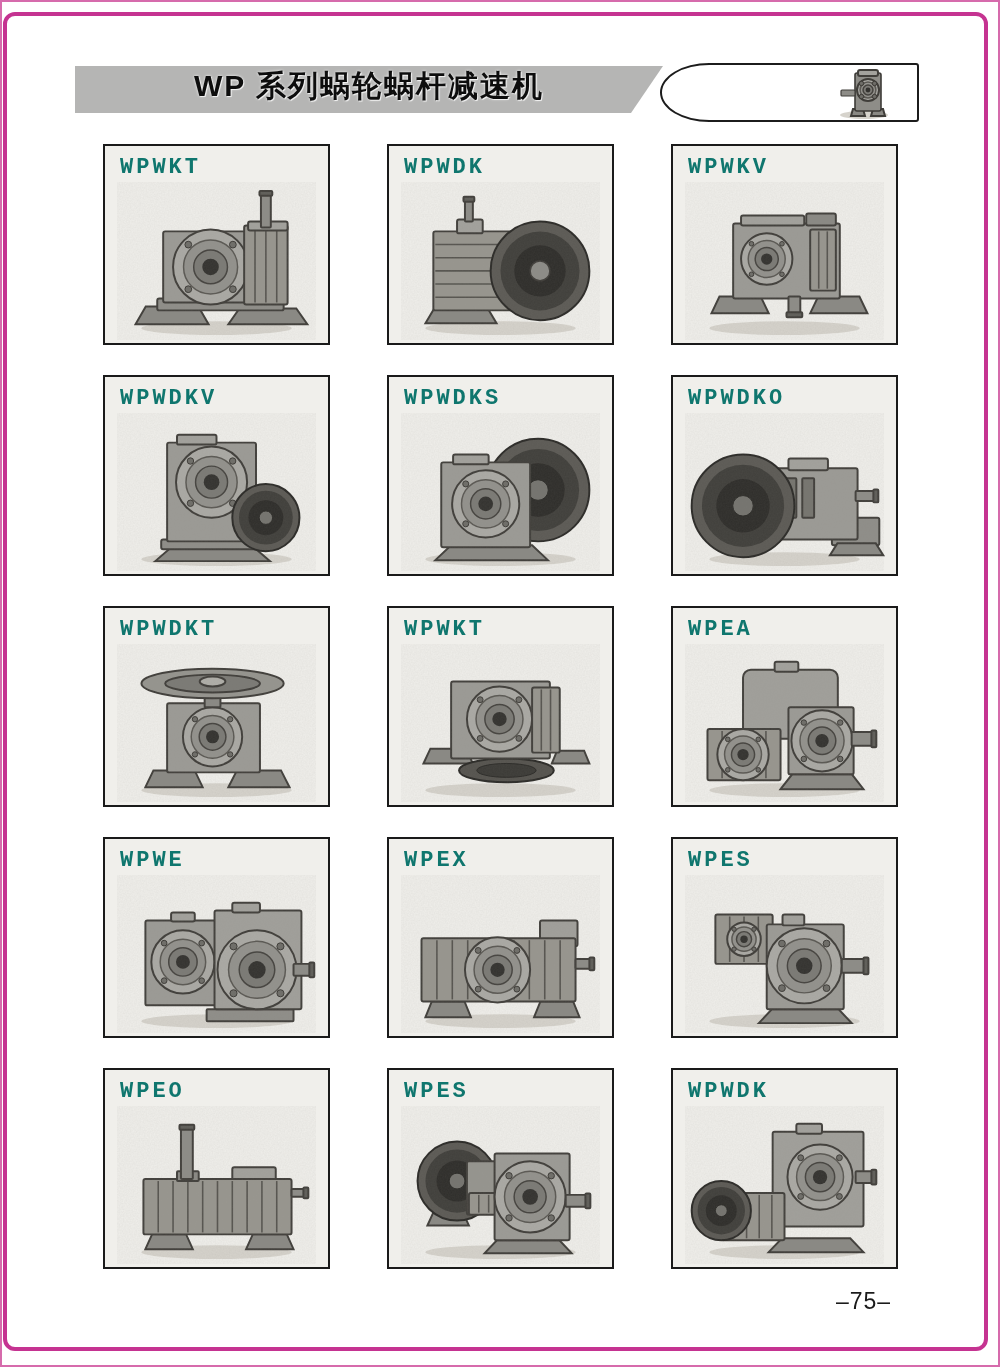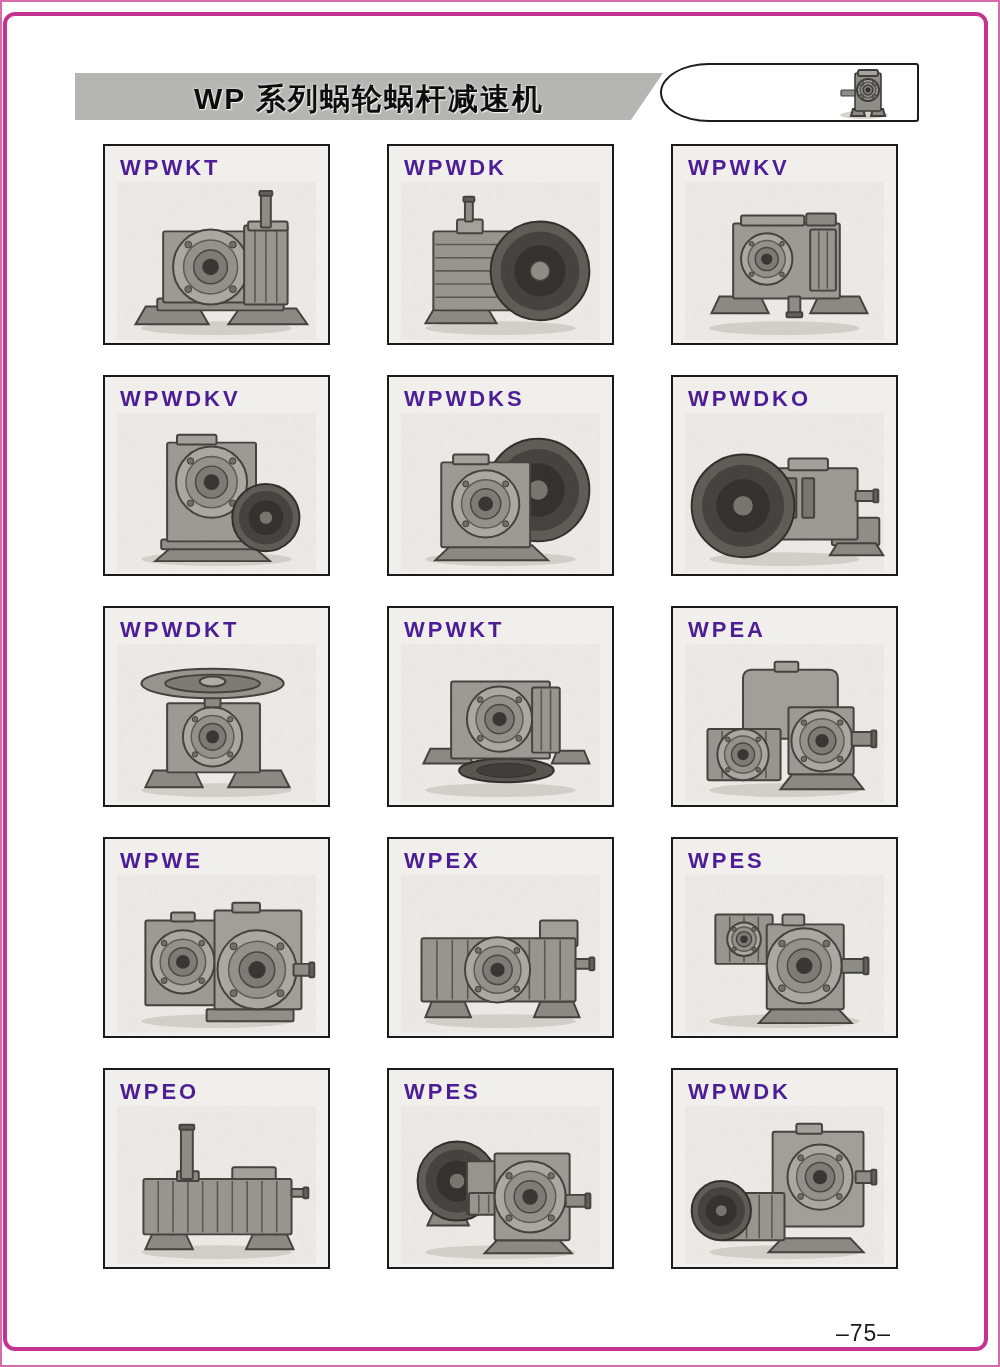--- a/index.html
+++ b/index.html
@@ -4,38 +4,38 @@
 <style>
   html,body{margin:0;padding:0;}
   body{width:1000px;height:1367px;background:#ffffff;font-family:"Liberation Sans",sans-serif;position:relative;overflow:hidden;}
   .page{position:absolute;inset:0;background:#fff;}
   .frame-outer{position:absolute;inset:0;border:2px solid var(--frame_outer,#d66bac);pointer-events:none;}
   .frame-inner{position:absolute;left:3px;top:12px;right:12px;bottom:16px;border:4px solid var(--frame,#c53391);border-radius:12px;pointer-events:none;}
 
   
   .banner{position:absolute;left:75px;top:66px;width:588px;height:47px;background:var(--banner,#b5b5b4);
           clip-path:polygon(0 0,100% 0,calc(100% - 32px) 100%,0 100%);
-          display:flex;align-items:flex-end;justify-content:center;margin-top:7px;}
+          display:flex;align-items:flex-start;justify-content:center;}
   .banner-title{font-size:30px;font-weight:bold;letter-spacing:2px;color:#0d0d0d;
           text-shadow:0 0 3px rgba(255,255,255,.9),1px 1px 0 rgba(255,255,255,.7);white-space:nowrap;}
   .decor{position:absolute;left:660px;top:63px;width:255px;height:55px;background:#fff;border:2px solid #1c1c1c;
          border-radius:50px 3px 3px 50px / 30px 3px 3px 30px;overflow:hidden;}
   .decor .lines{position:absolute;left:10px;top:3px;width:150px;height:48px;}
   .decor .thumb{position:absolute;right:18px;top:3px;width:70px;height:48px;}
 
   
   .grid{position:absolute;left:103px;top:144px;display:grid;grid-template-columns:repeat(3,227px);
         grid-auto-rows:201px;column-gap:57px;row-gap:30px;}
   .cell{border:2px solid var(--cell_border,#1a1a1a);background:var(--photo_bg,#f0efeb);position:relative;box-sizing:border-box;}
-  .model{position:absolute;left:15px;top:9px;font-family:Liberation Sans, sans-serif;font-weight:bold;
-         font-size:22px;letter-spacing:3px;color:#4c1d95;}
+  .model{position:absolute;left:15px;top:9px;font-family:Liberation Mono, monospace;font-weight:bold;
+         font-size:22px;letter-spacing:3px;color:#0f766e;}
   .photo{position:absolute;left:7px;top:36px;width:209px;height:158px;}
   .photo svg{width:100%;height:100%;display:block;}
 
-  .pagenum{position:absolute;left:836px;top:1288px;font-size:23px;letter-spacing:1px;color:#1b1b1b;margin-top:32px;}
+  .pagenum{position:absolute;left:836px;top:1288px;font-size:23px;letter-spacing:1px;color:#1b1b1b;}
 </style>
 </head>
 <body style="--frame: #c53391; --frame_outer: #d66bac; --banner: #b5b5b4; --photo_bg: #f0efeb; --cell_border: #1a1a1a;">
 
 <div class="page">
   <div class="frame-outer"></div>
   <div class="frame-inner"></div>
 
   <div class="banner">
     <span class="banner-title">WP 系列蜗轮蜗杆减速机</span>

